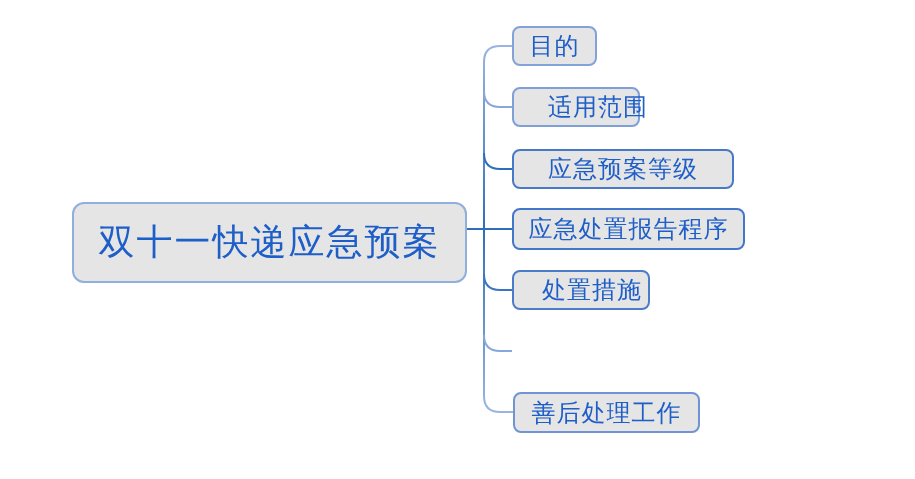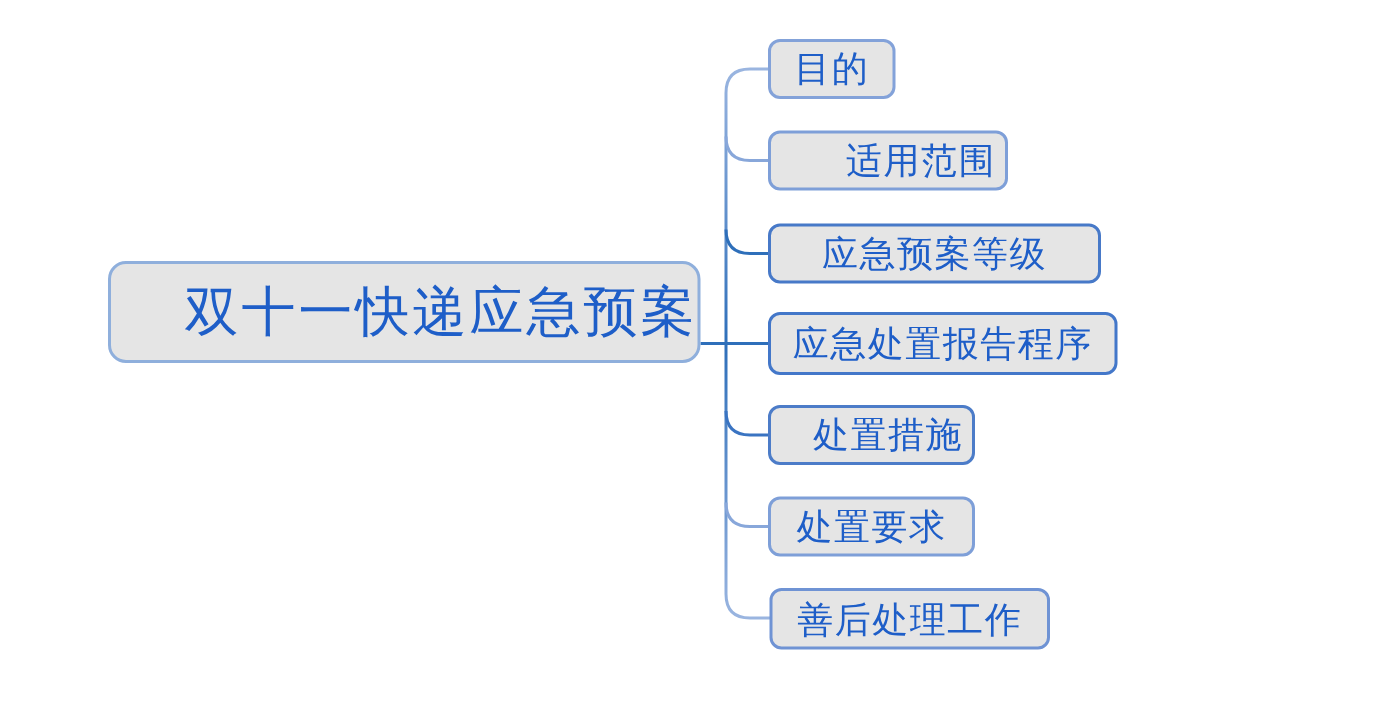--- a/index.html
+++ b/index.html
@@ -25,36 +25,35 @@
     box-sizing: border-box;
     display: flex;
     align-items: center;
     justify-content: center;
     background: #e5e5e5;
     color: #1E5EC8;
     white-space: nowrap;
   }
   .node .label { display: block; }
   .root-node {
-    left: 72px; top: 174px;
-    width: 395px; height: 68px;
+    left: 72px; top: 202px;
+    width: 395px; height: 81px;
     border: 2px solid #8FAFDC;
     border-radius: 12px;
     font-size: 36px;
     letter-spacing: 2px;
-    justify-content: flex-end;
   }
   .child-node {
     border-radius: 8px;
     font-size: 24px;
     letter-spacing: 1px;
     height: 40px;
   }
   .c1 { left: 512px; top: 26px;  width: 85px;  border: 2px solid #83A2D9; }
-  .c2 { left: 512px; top: 87px;  width: 160px; border: 2px solid #7E9FD8; padding-left: 44px; }
+  .c2 { left: 512px; top: 87px;  width: 128px; border: 2px solid #7E9FD8; padding-left: 44px; }
   .c3 { left: 512px; top: 149px; width: 222px; border: 2px solid #4779C8; }
   .c4 { left: 512px; top: 208px; width: 233px; height: 42px; border: 2px solid #4377C9; }
   .c5 { left: 512px; top: 270px; width: 138px; border: 2px solid #4C7CC8; padding-left: 22px; }
   .c6 { left: 512px; top: 331px; width: 138px; border: 2px solid #7E9FD8; }
   .c7 { left: 513px; top: 392px; width: 187px; height: 41px; border: 2px solid #6F93D4; }
 </style>
 </head>
 <body>
 
 <div class="canvas">
@@ -95,21 +94,18 @@
   </div>
 
   <div class="node child-node c4">
     <span class="label">应急处置报告程序</span>
   </div>
 
   <div class="node child-node c5">
     <span class="label">处置措施</span>
   </div>
 
-  <div class="node child-node c6">
-    <span class="label">处置要求</span>
-  </div>
 
   <div class="node child-node c7">
     <span class="label">善后处理工作</span>
   </div>
 
 </div>
 
 </body></html>

